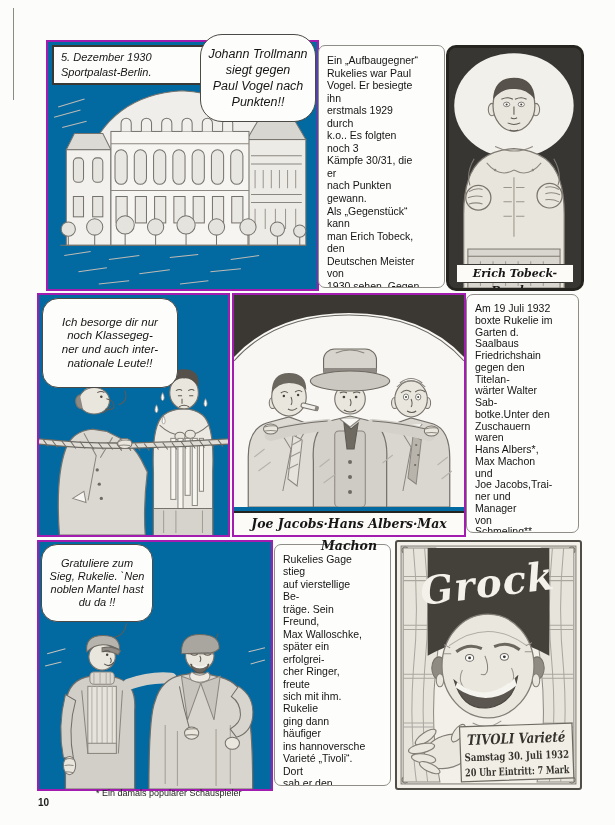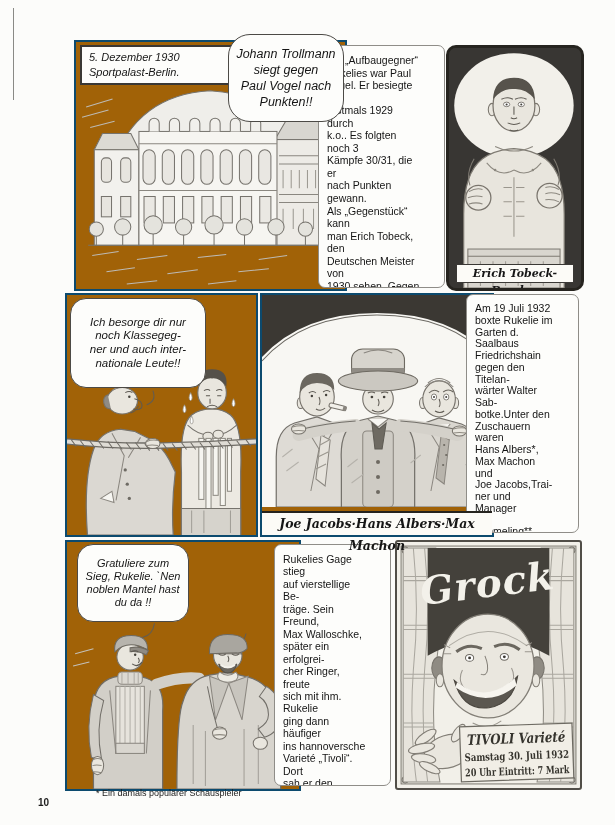--- a/index.html
+++ b/index.html
@@ -1,21 +1,21 @@
 <!DOCTYPE html>
 <html><head>
 <meta charset="utf-8">
 <style>
   html,body { margin:0; padding:0; background:#ffffff; }
   .page {
     position:relative; width:615px; height:825px; background:#fcfcfa;
     font-family:"Liberation Sans", sans-serif; color:#161616; overflow:hidden;
   }
   
-  .panel { position:absolute; border:2px solid #0c4a6e; background:#a16207;margin-left:28px; }
+  .panel { position:absolute; border:2px solid #a21caf; background:#0369a1; }
   .panel svg { position:absolute; left:0; top:0; width:100%; height:100%; }
   
   .caption {
     position:absolute; background:#fdfdfb; border:2px solid #3a3835; z-index:3;
     font-style:italic; font-size:11px; line-height:14.5px; padding:3px 7px 4px 7px;
     white-space:pre-line;
   }
   
   .bubble {
     position:absolute; background:#fdfdfb; border:1.5px solid #4c4a46; border-radius:16px;
@@ -377,21 +377,21 @@
         <path d="M158,112 q2,4 0,6" stroke="#5d5952" fill="none"></path>
         <path d="M149,120 q9,9 18,0 q-3,9 -9,9 q-6,0 -9,-9 z" fill="#6b675f" stroke="#55514a"></path>
         <path d="M151,121 q7,5 14,0" stroke="#f4f2ec" stroke-width="2" fill="none"></path>
         <path d="M196,142 q16,10 14,30 q-2,16 -16,20 l-6,-8 q10,-6 10,-14 q0,-12 -9,-18 z" fill="#d8d5ce" stroke="#716e68"></path>
         <ellipse cx="190" cy="198" rx="7" ry="6" fill="#e9e6de" stroke="#76726b"></ellipse>
         <path d="M138,142 q4,22 10,42" stroke="#716e68" fill="none"></path>
         <ellipse cx="150" cy="188" rx="7" ry="6" fill="#e9e6de" stroke="#76726b"></ellipse>
         <path d="M144,185 q6,-2 12,-1 M144,190 q6,-1 12,0" stroke="#8d8980" fill="none"></path>
       </g>
     </svg>
-    <div class="bubble" style="left:10px; top:2px; width:112px; height:78px; font-size:11px; line-height:13.2px;text-align:center;">Gratuliere zum
+    <div class="bubble" style="left:2px; top:2px; width:112px; height:78px; font-size:11px; line-height:13.2px;text-align:center;">Gratuliere zum
 Sieg, Rukelie. `Nen
 noblen Mantel hast
 du da !!</div>
   </div>
 
   <div class="textblock tb3">Rukelies Gage stieg
 auf vierstellige Be-
 träge. Sein Freund,
 Max Walloschke,
 später ein erfolgrei-

